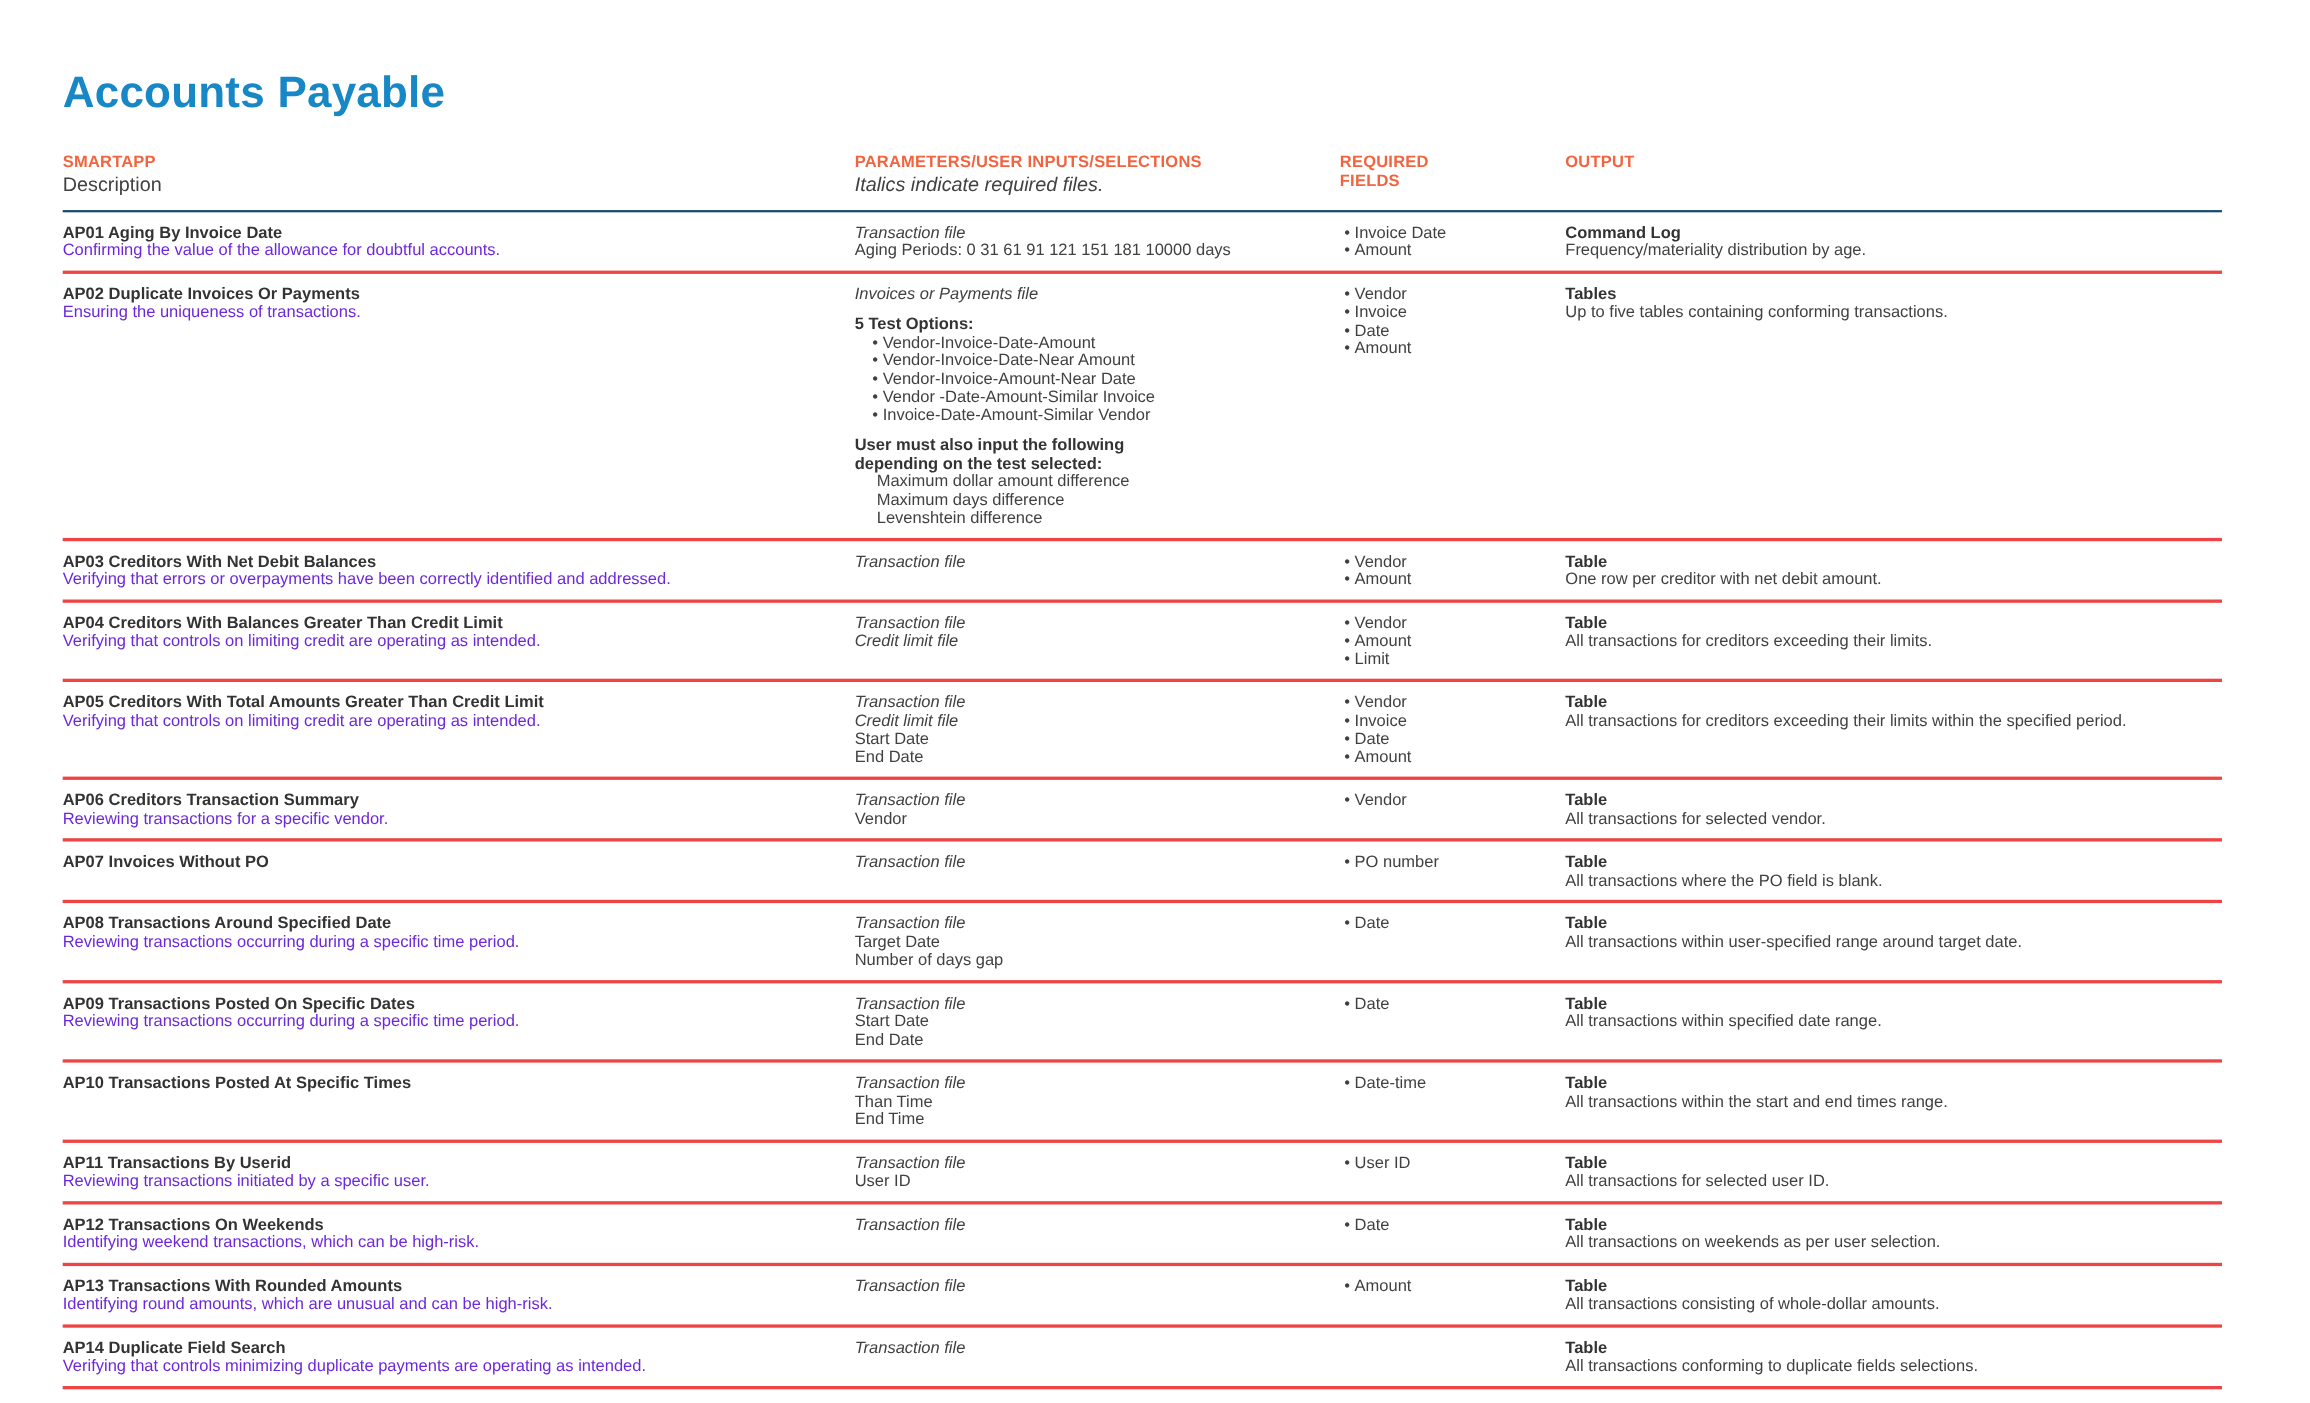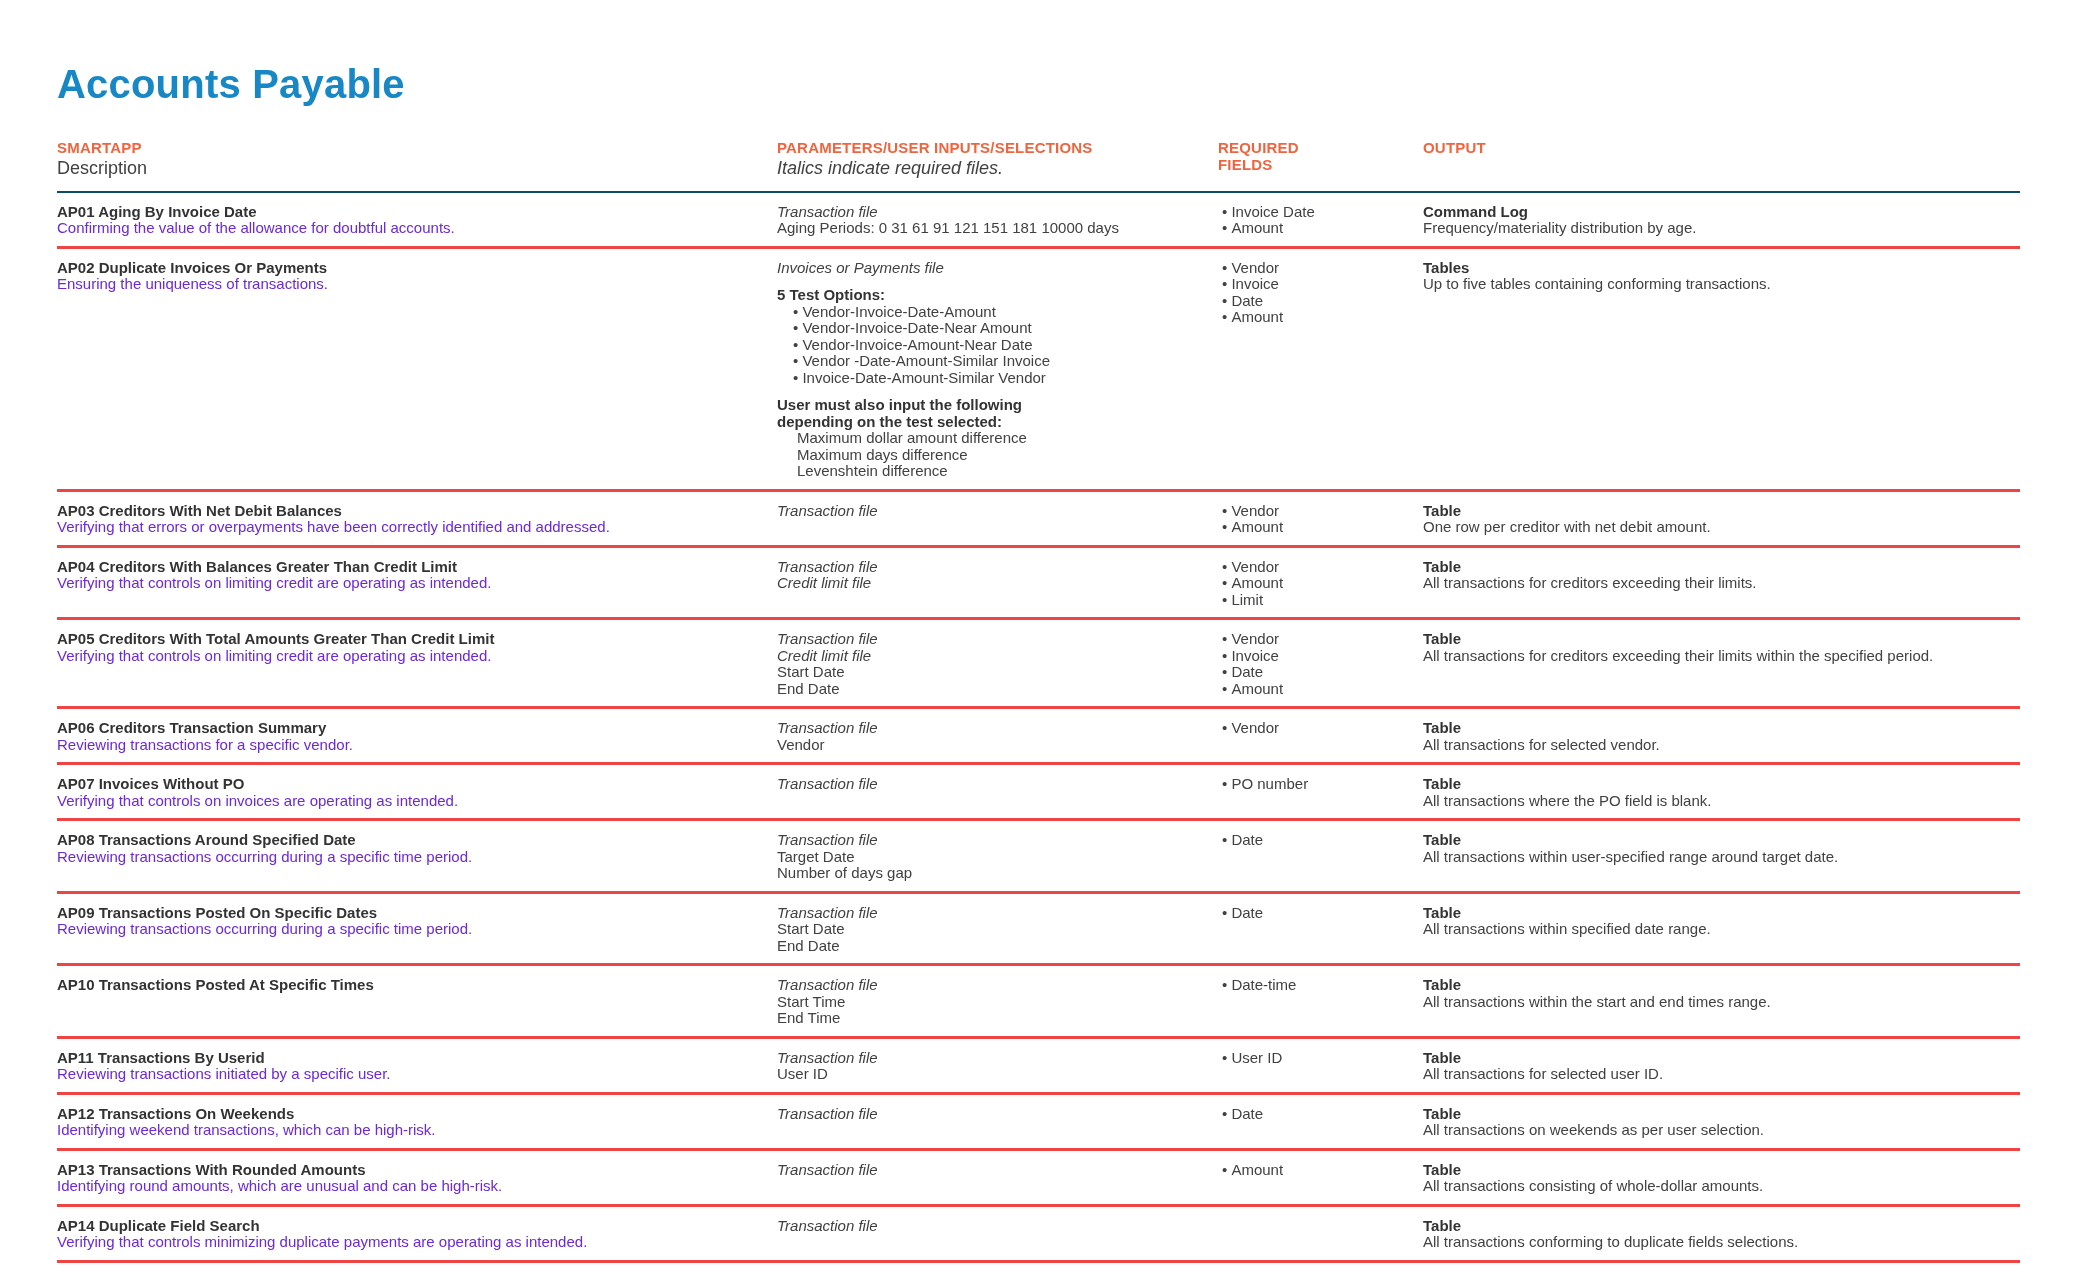--- a/index.html
+++ b/index.html
@@ -250,21 +250,20 @@
     </div>
     <div class="cell">
       <div class="output-title">Table</div>
       <div class="output-desc">All transactions for selected vendor.</div>
     </div>
   </div>
 
   <div class="grid-row trow">
     <div class="cell">
       <div class="row-title">AP07 Invoices Without PO</div>
-      <div class="row-desc">Verifying that controls on invoices are operating as intended.</div>
     </div>
     <div class="cell">
       <div>
               <div class="param param-italic">Transaction file</div>
             </div>
     </div>
     <div class="cell">
       <div>
               <div class="req-item">PO number</div>
             </div>
@@ -321,21 +320,21 @@
     </div>
   </div>
 
   <div class="grid-row trow">
     <div class="cell">
       <div class="row-title">AP10 Transactions Posted At Specific Times</div>
     </div>
     <div class="cell">
       <div>
               <div class="param param-italic">Transaction file</div>
-              <div class="param param-plain">Start Time</div>
+              <div class="param param-plain">Than Time</div>
               <div class="param param-plain">End Time</div>
             </div>
     </div>
     <div class="cell">
       <div>
               <div class="req-item">Date-time</div>
             </div>
     </div>
     <div class="cell">
       <div class="output-title">Table</div>

